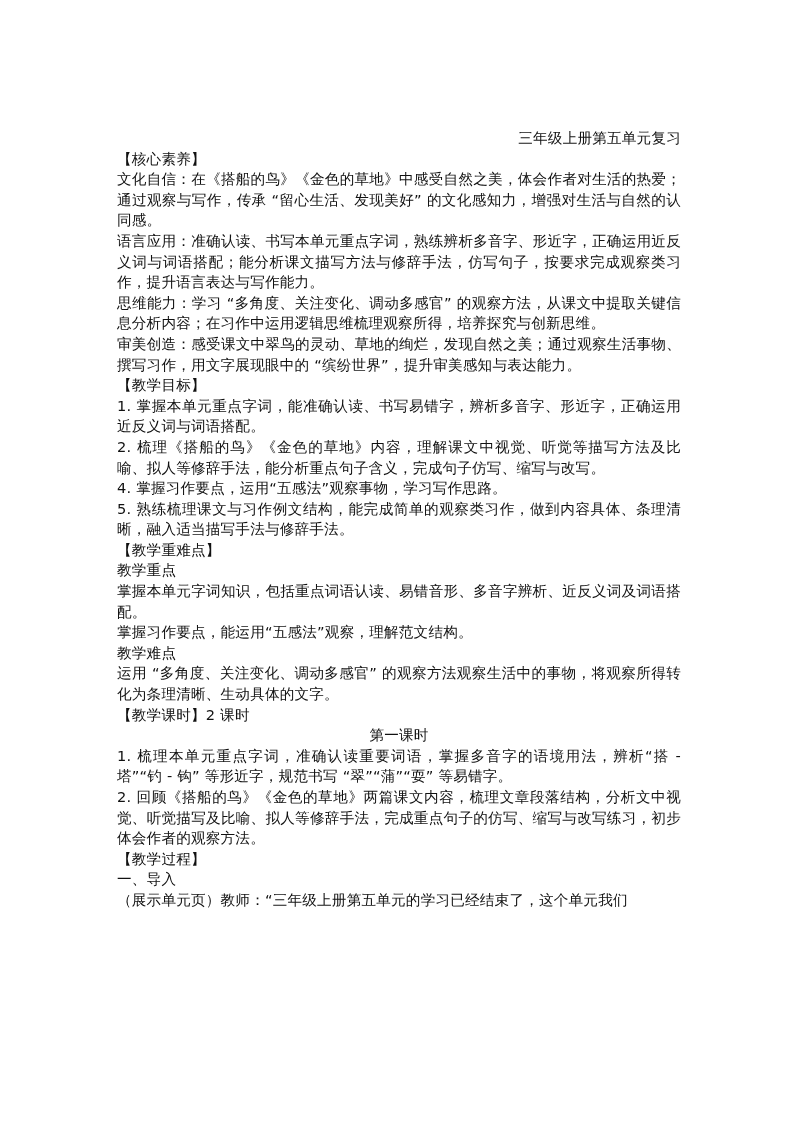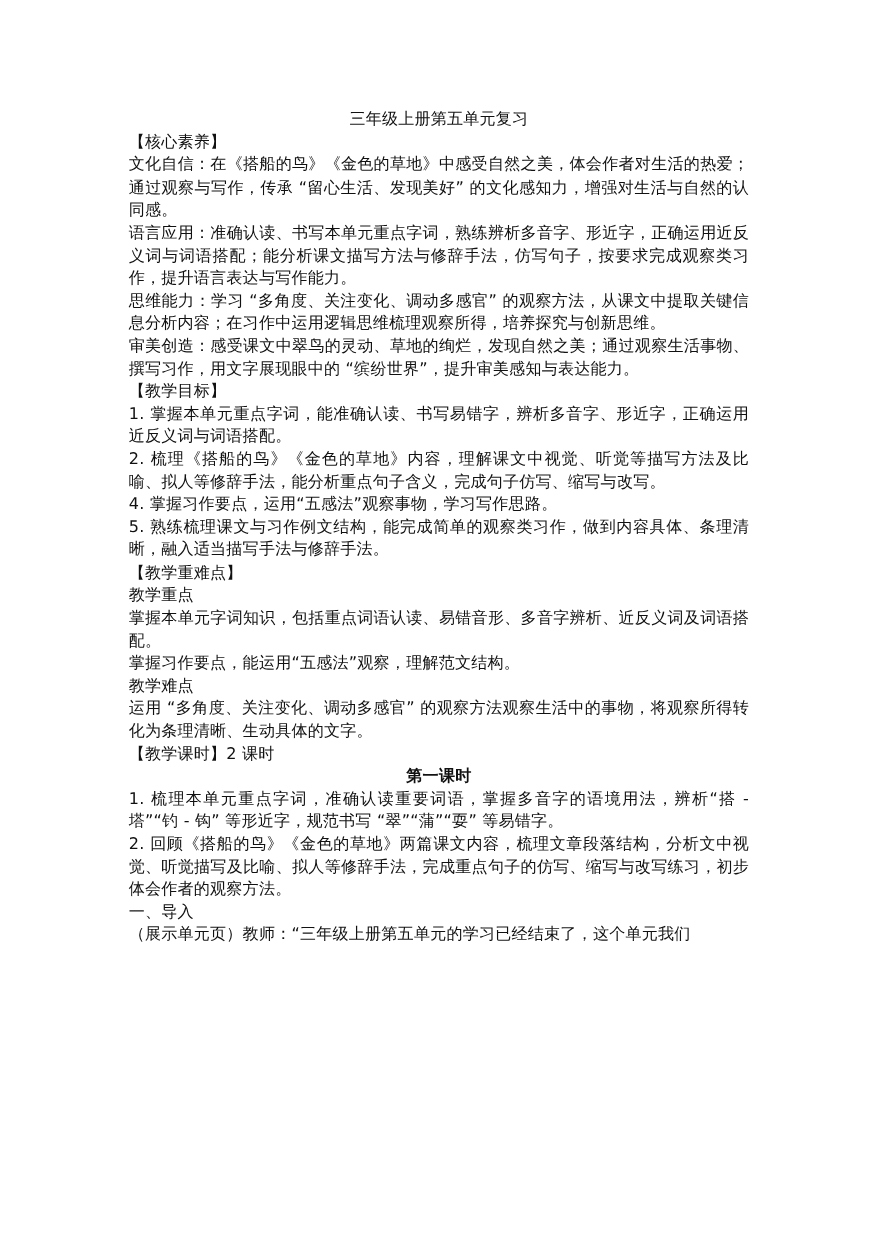--- a/index.html
+++ b/index.html
@@ -8,22 +8,22 @@
     position: absolute;
     left: 117px;
     top: 99px;
     width: 564px;
     font-family: "DejaVu Sans", "Liberation Sans", sans-serif;
     font-size: 14.6px;
     line-height: 20.6px;
     color: #111111;
     letter-spacing: 0.2px;
   }
-  .title { text-align: center; }
-  .center { text-align: center; font-weight: bold; }
+  .title { text-align: right; margin-top: 29px; }
+  .center { text-align: center; }
   .p { margin: 0; text-align: justify; }
   .heading { margin: 0; }
 </style>
 </head>
 <body>
 
 <div class="page">
   <div class="title">三年级上册第五单元复习</div>
 
   <div class="heading">【核心素养】</div>
@@ -44,15 +44,16 @@
   <p class="p">掌握习作要点，能运用“五感法”观察，理解范文结构。</p>
   <div class="heading">教学难点</div>
   <p class="p">运用 “多角度、关注变化、调动多感官” 的观察方法观察生活中的事物，将观察所得转化为条理清晰、生动具体的文字。</p>
 
   <div class="heading"><span>【教学课时】</span><span>2 课时</span></div>
 
   <div class="center">第一课时</div>
   <p class="p">1. 梳理本单元重点字词，准确认读重要词语，掌握多音字的语境用法，辨析“搭 - 塔”“钓 - 钩” 等形近字，规范书写 “翠”“蒲”“耍” 等易错字。</p>
   <p class="p">2. 回顾《搭船的鸟》《金色的草地》两篇课文内容，梳理文章段落结构，分析文中视觉、听觉描写及比喻、拟人等修辞手法，完成重点句子的仿写、缩写与改写练习，初步体会作者的观察方法。</p>
 
+  <div class="heading">【教学过程】</div>
   <div class="heading">一、导入</div>
   <p class="p">（展示单元页）教师：“三年级上册第五单元的学习已经结束了，这个单元我们</p>
 </div>
 
 </body></html>

